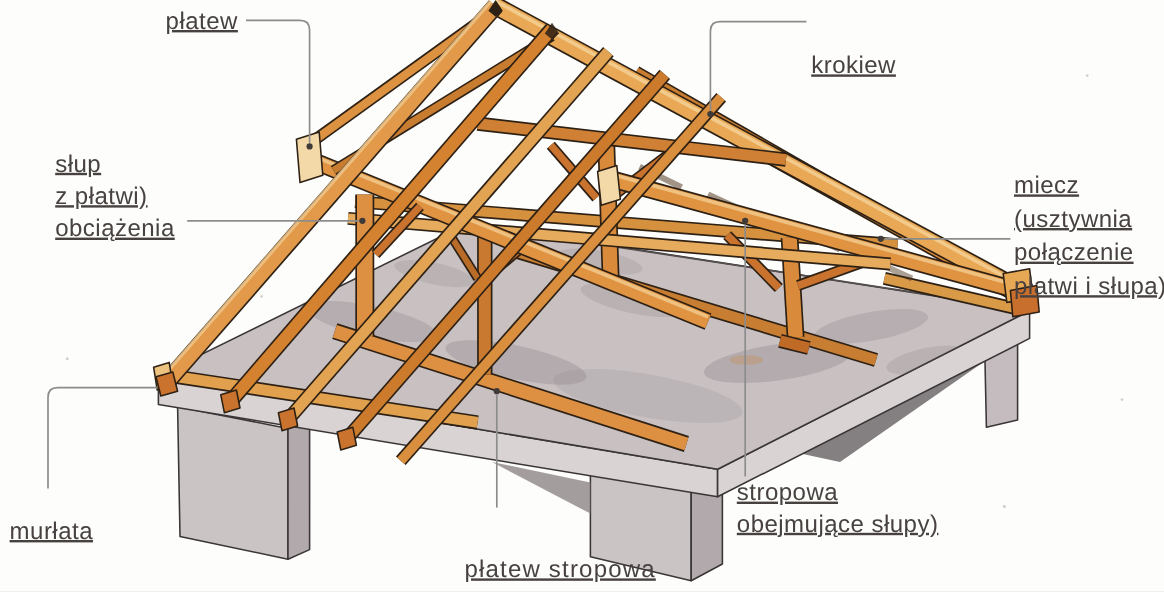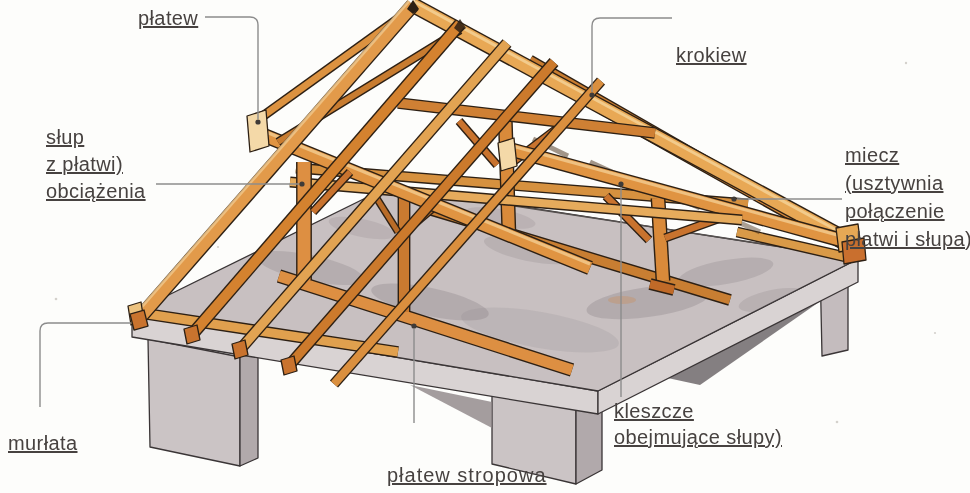--- a/index.html
+++ b/index.html
@@ -275,17 +275,17 @@
 
 <div class="label" style="left:8px;top:430px;">
   <div>murłata</div>
 </div>
 
 <div class="label" style="left:387px;top:426px;letter-spacing:1px;margin-top:36px;">
   <div>płatew stropowa</div>
 </div>
 
 <div class="label" style="left:614px;top:398px;line-height:26px;">
-  <div>kleszcze</div>
+  <div>stropowa</div>
   <div>obejmujące słupy)</div>
 </div>
 
 </div>
 
 </body></html>

